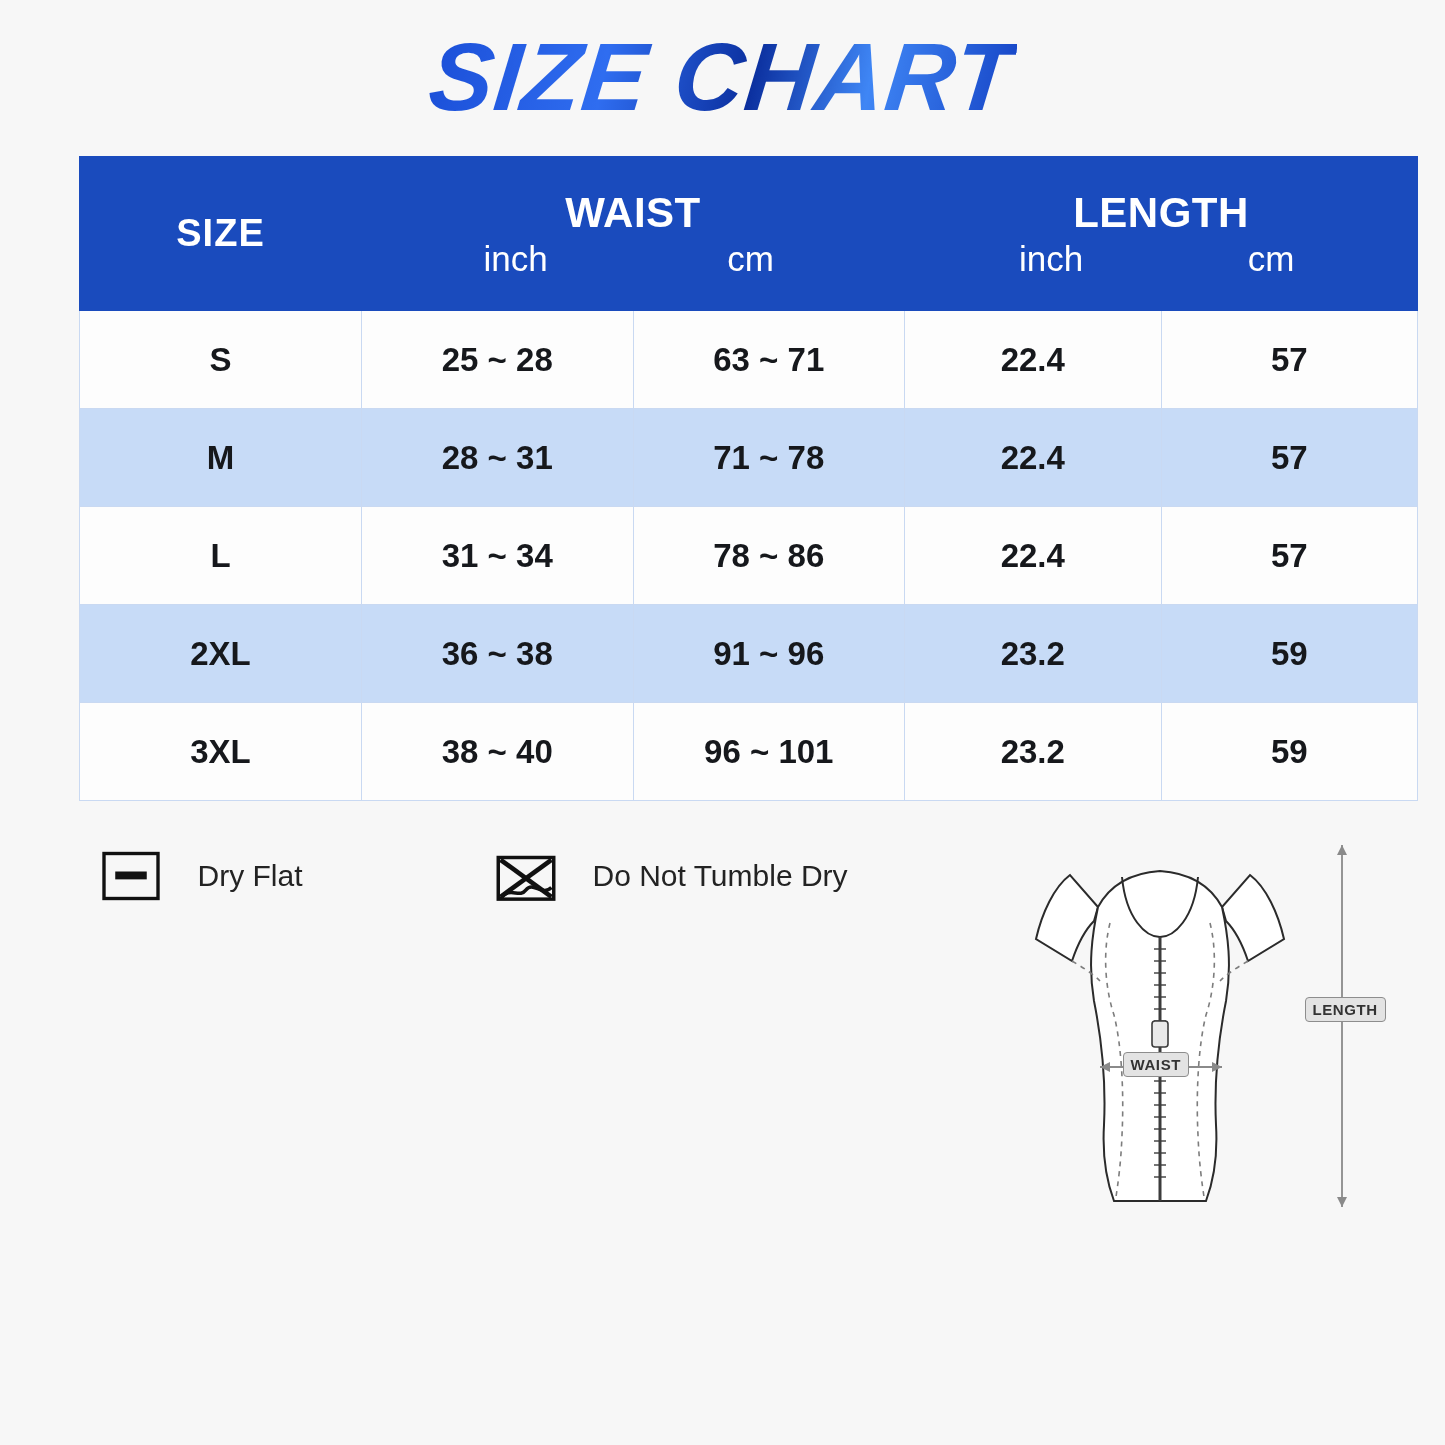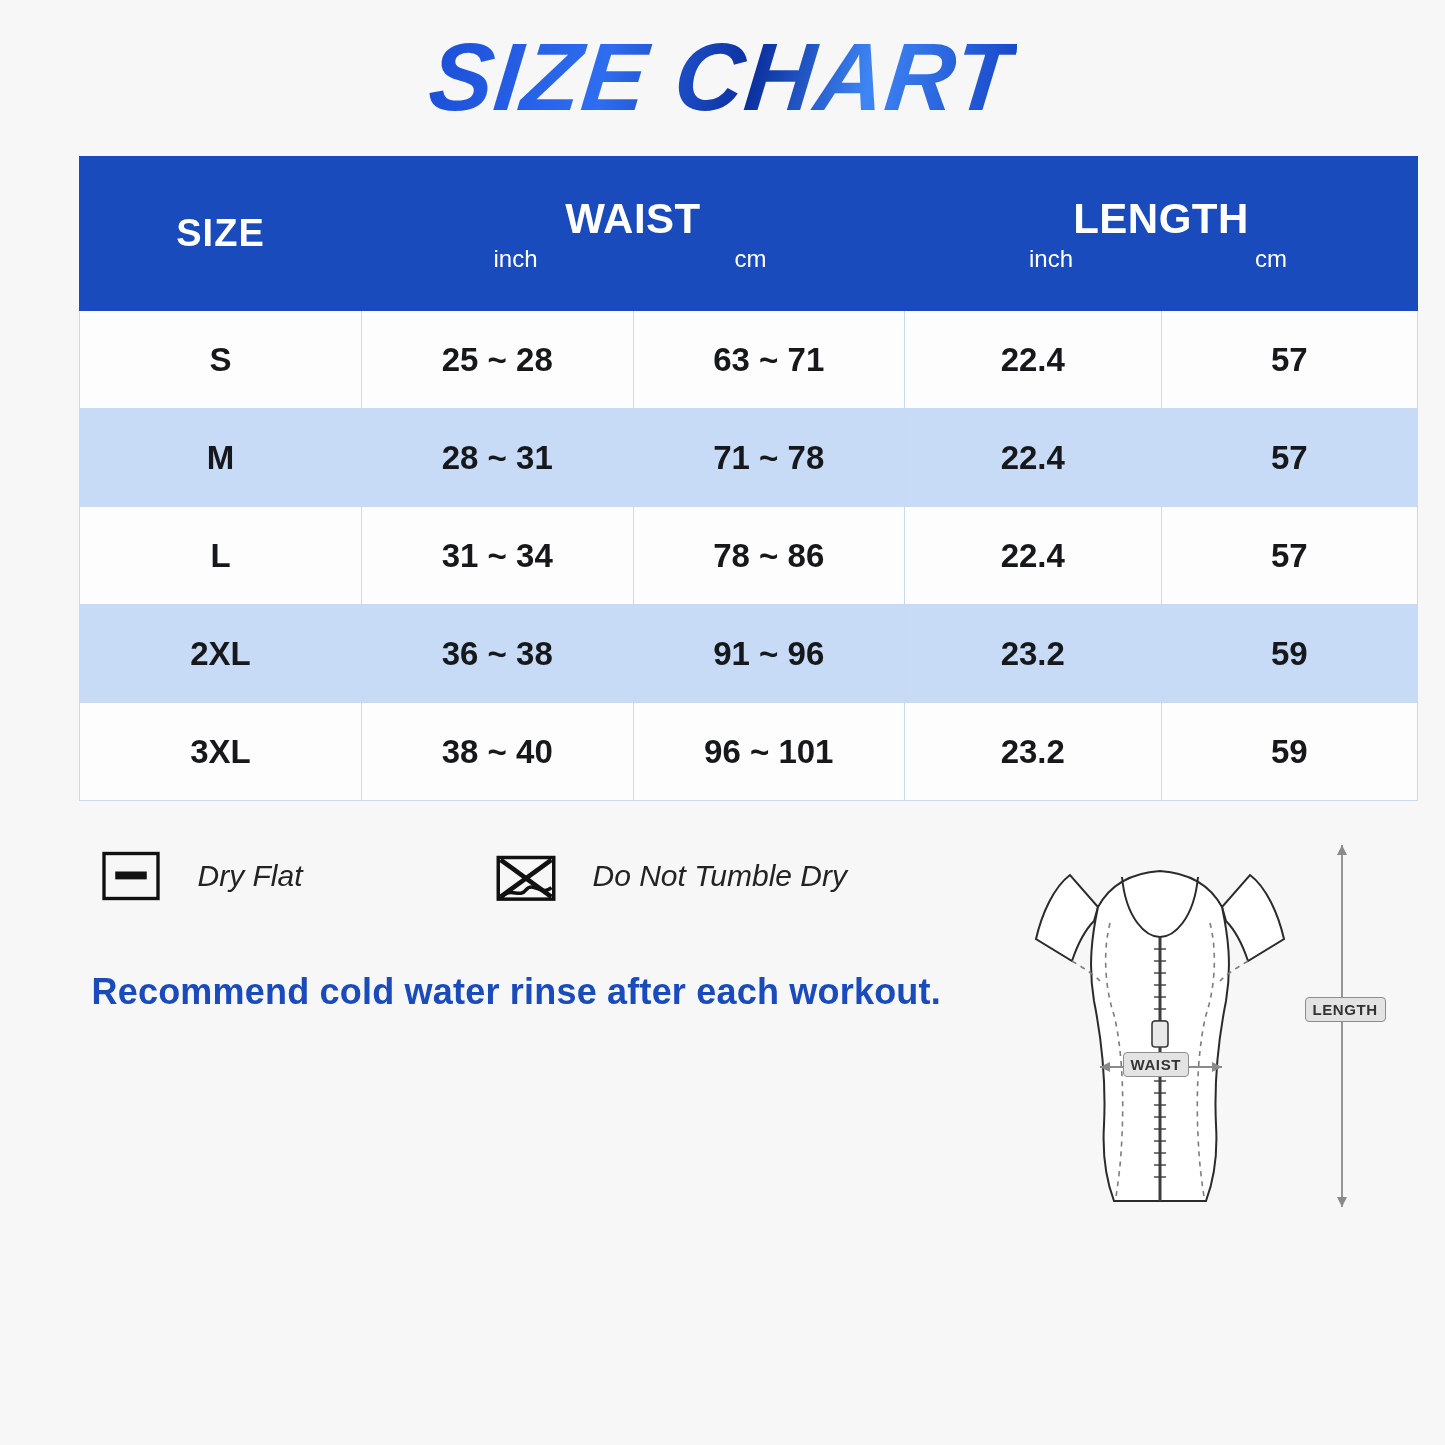--- a/index.html
+++ b/index.html
@@ -60,21 +60,21 @@
   }
   .th-group-title {
     font-size: 42px;
     font-weight: 600;
     letter-spacing: 0.5px;
     margin-bottom: 2px;
   }
   .th-units {
     display: flex;
     justify-content: space-around;
-    font-size: 24px;
+    font-size: 35px;
     font-weight: 400;
     padding: 0 28px;
   }
   .th-units span { flex: 1; text-align: center; }
 
   table.size-chart td {
     border: 1px solid #c9d9f2;
     text-align: center;
     font-size: 33px;
     font-weight: 700;
@@ -89,21 +89,20 @@
   .lower {
     display: flex;
     margin: 34px auto 0 auto;
     width: 1330px;
   }
   .care-area { width: 880px; padding-left: 32px; }
   .care-grid {
     display: grid;
     grid-template-columns: 395px 1fr;
     row-gap: 29px;
-    font-style: italic;
   }
   .care-item {
     display: flex;
     align-items: center;
   }
   .care-icon {
     width: 82px;
     height: 82px;
     flex: 0 0 82px;
     display: flex;
@@ -237,21 +236,20 @@
             <path d="M10 52 C18 40, 26 52, 32 44 C38 36, 46 50, 54 42" fill="none" stroke="#111" stroke-width="3"></path>
             <line x1="10" y1="18" x2="54" y2="50" stroke="#111" stroke-width="4"></line>
             <line x1="54" y1="18" x2="10" y2="50" stroke="#111" stroke-width="4"></line>
           </svg>
         </div>
         <div class="care-label">Do Not Tumble Dry</div>
       </div>
 
     </div>
 
-    <div class="recommend">Recommend cold water rinse after each workout.</div>
   </div>
 
   <div class="garment-area">
     <svg viewBox="0 0 430 400" width="430" height="400" style="position:absolute; top:-20px; left:-20px;">
 
       <path d="M120 60 C104 72, 92 98, 86 124 L122 146 C128 128, 136 114, 144 106 L148 92 Z" fill="#fff" stroke="#2b2b2b" stroke-width="2"></path>
       <path d="M300 60 C316 72, 328 98, 334 124 L298 146 C292 128, 284 114, 276 106 L272 92 Z" fill="#fff" stroke="#2b2b2b" stroke-width="2"></path>
       <path d="M148 92 C160 70, 180 58, 210 56 C240 58, 260 70, 272 92
                C278 120, 282 150, 276 186
                C268 226, 264 268, 266 310

